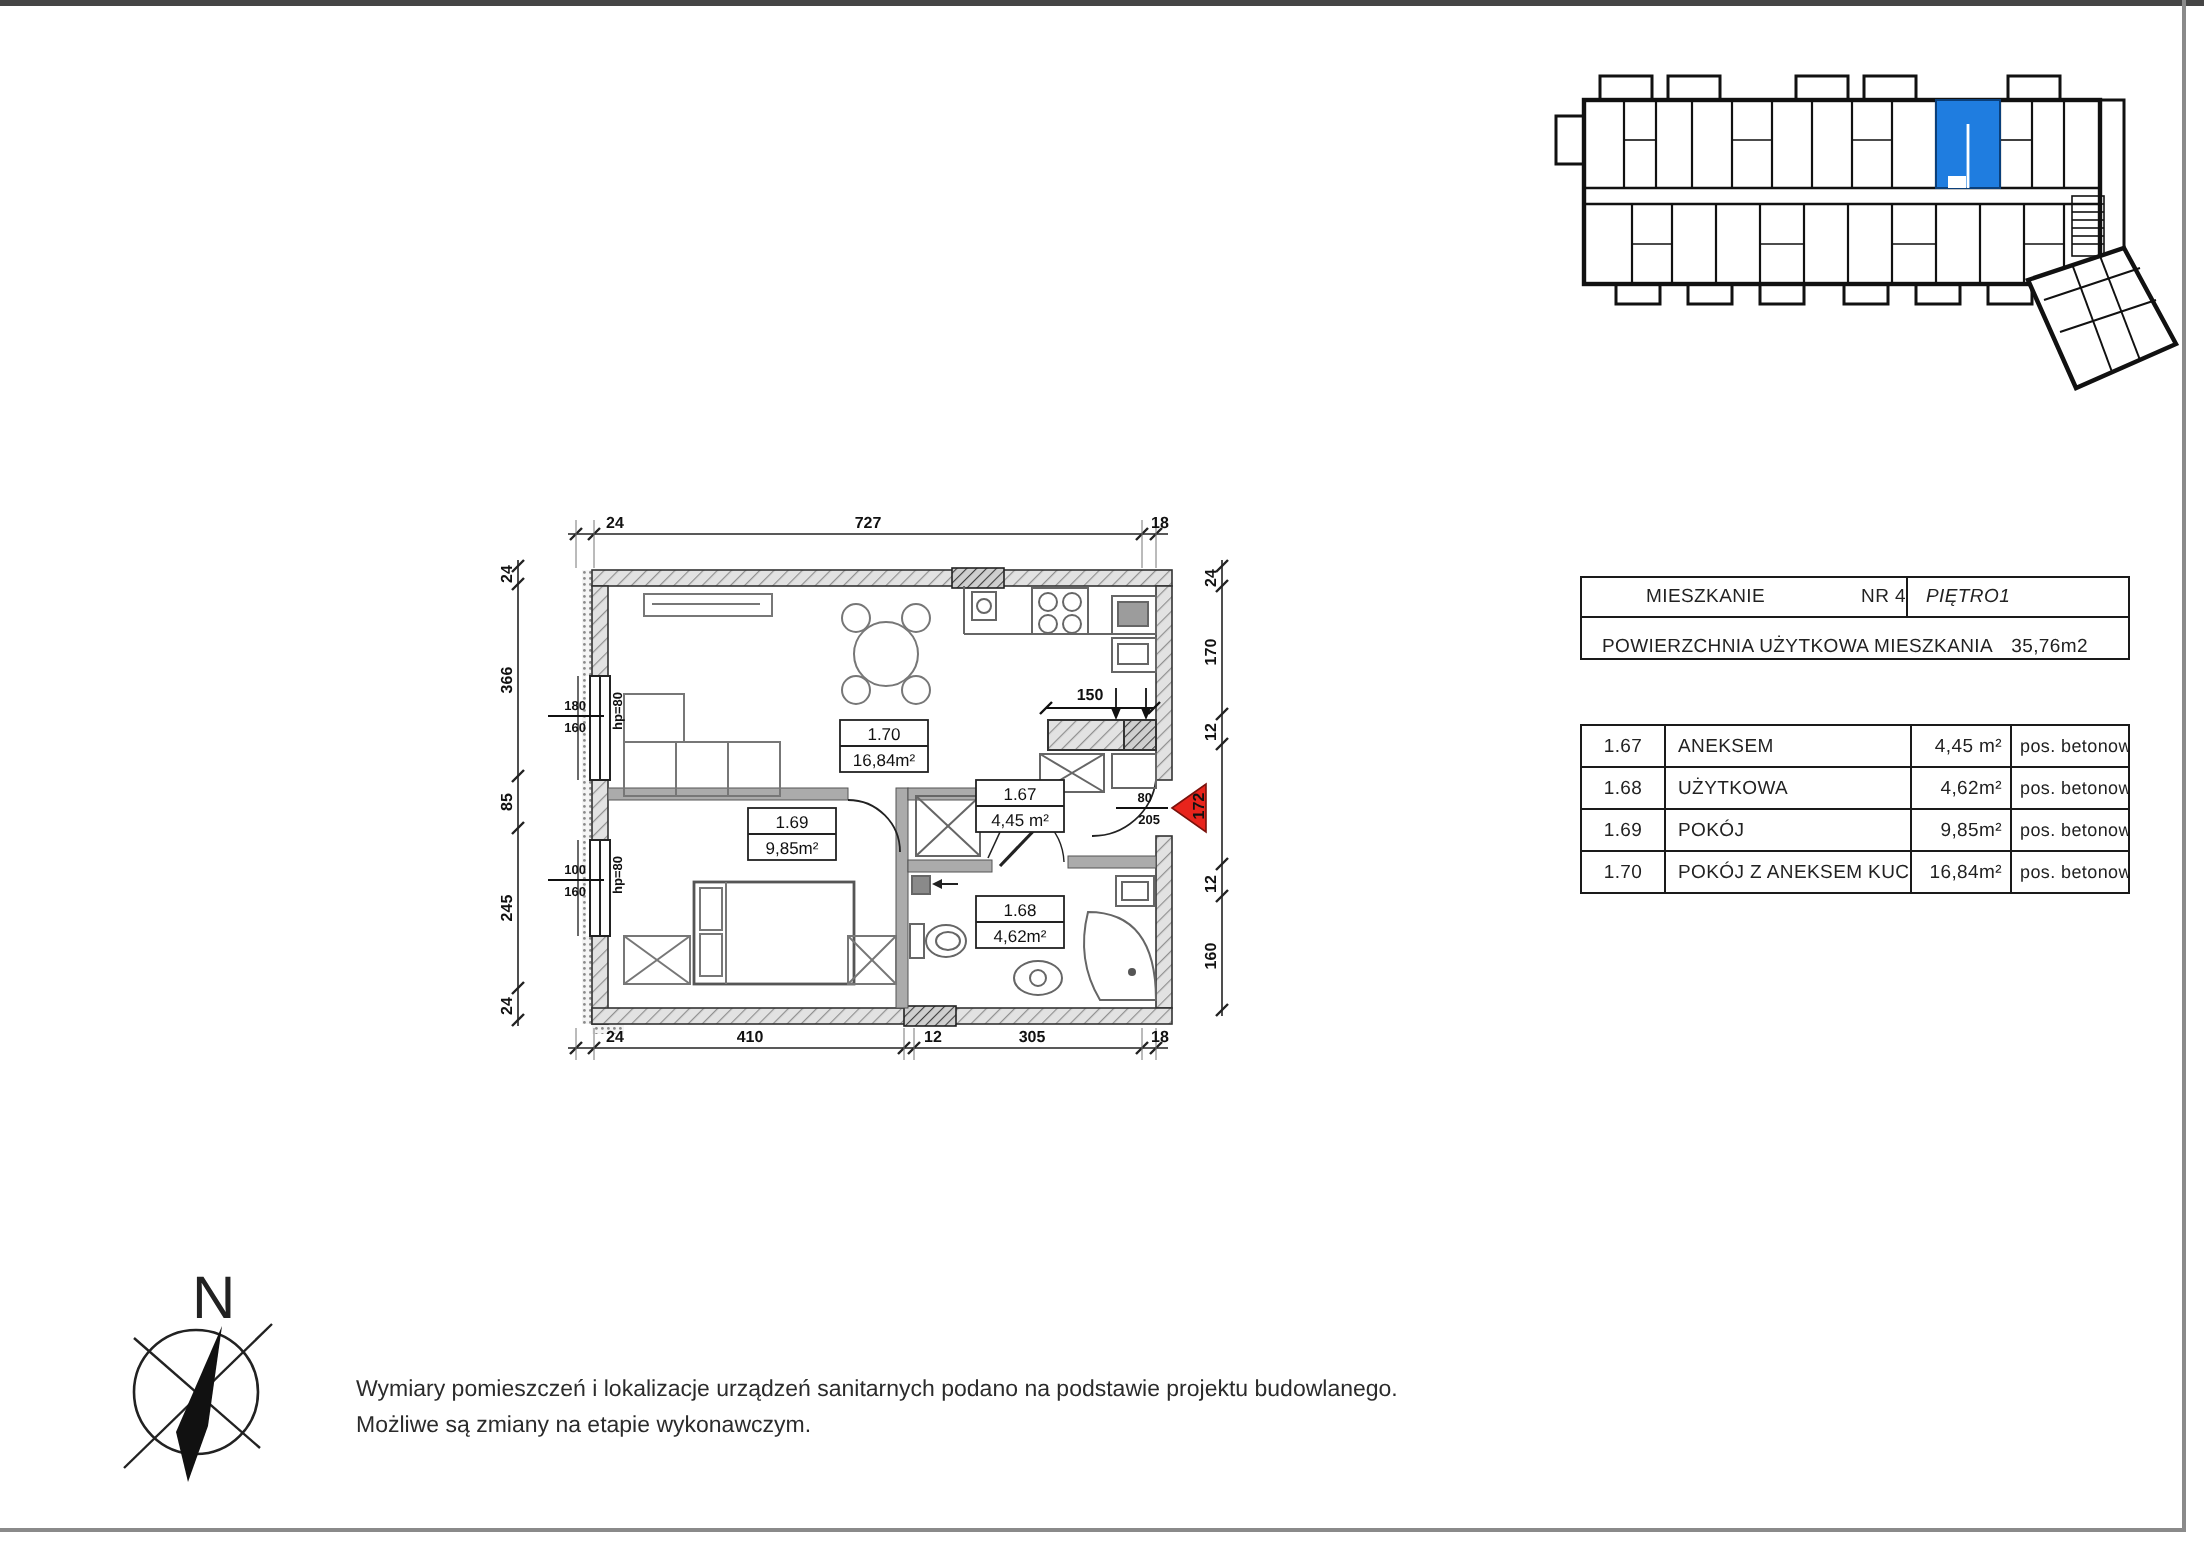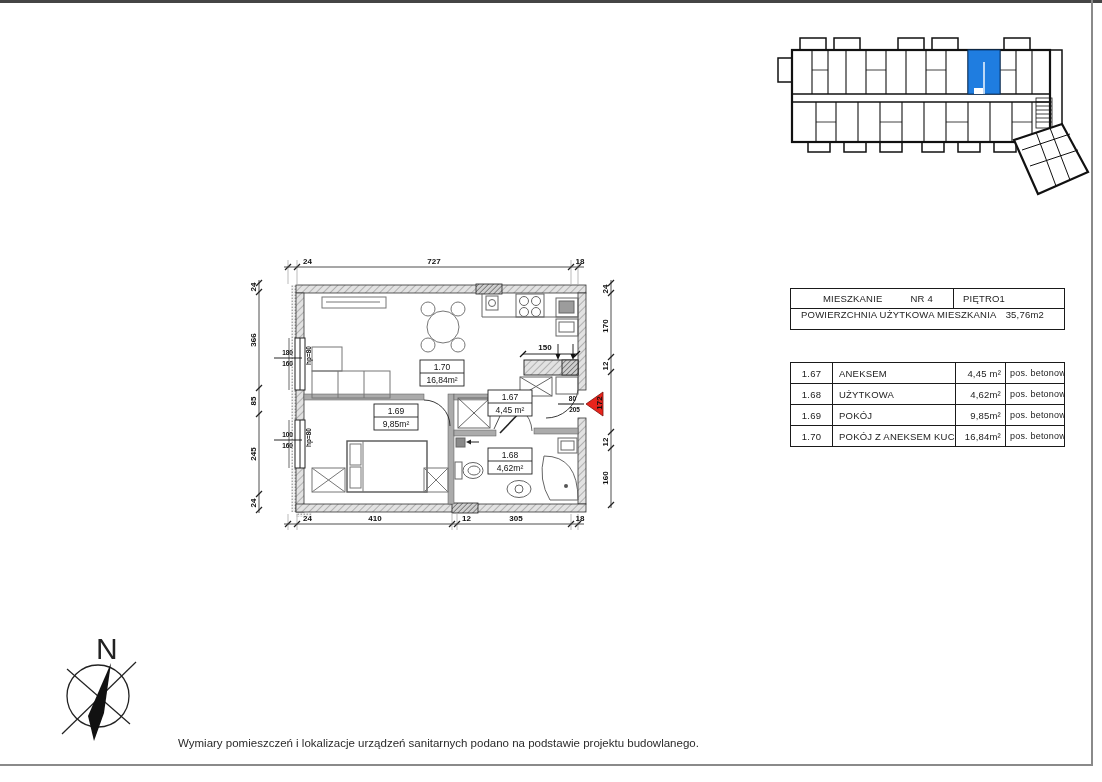--- a/index.html
+++ b/index.html
@@ -7,34 +7,34 @@
   #page{position:relative;width:1102px;height:782px;background:#fff;overflow:hidden;}
   .abs{position:absolute;}
   
   .top-line{left:0;top:0;width:1102px;height:3px;background:#454545;}
   .right-line{left:1091px;top:0;width:2px;height:766px;background:#8a8a8a;}
   .bottom-line{left:0;top:764px;width:1093px;height:2px;background:#8a8a8a;}
   
   .tbl{border:1px solid #1a1a1a;font-size:9.5px;color:#222;letter-spacing:.2px;background:#fff;}
   #info-table{left:790px;top:288px;width:273px;}
   #info-table .r1{display:flex;height:19px;border-bottom:1px solid #1a1a1a;}
-  #info-table .c1{width:162px;border-right:1px solid #1a1a1a;display:flex;align-items:center;}
+  #info-table .c1{width:162px;border-right:1px solid #1a1a1a;display:flex;align-items:center;gap:20px;}
   #info-table .c1 .l1{margin-left:32px;} #info-table .c1 .l2{margin-left:28px;}
-  #info-table .c2{flex:1;display:flex;align-items:center;padding:0 20px 0 9px;}
-  #info-table .r2{display:flex;height:20px;align-items:flex-start;justify-content:space-between;padding:0 20px 0 10px;}
+  #info-table .c2{flex:1;display:flex;align-items:center;padding:0 20px 0 9px;font-style:italic;}
+  #info-table .r2{display:flex;height:20px;align-items:flex-end;justify-content:space-between;padding:0 20px 0 10px;}
   #rooms-table{left:790px;top:362px;width:273px;}
   #rooms-table .row{display:grid;grid-template-columns:42px 123px 50px 58px;height:20px;}
   #rooms-table .row:not(:last-child){border-bottom:1px solid #1a1a1a;}
   #rooms-table .cell{display:flex;align-items:center;overflow:hidden;white-space:nowrap;}
   #rooms-table .cid{justify-content:center;border-right:1px solid #1a1a1a;}
   #rooms-table .cname{padding-left:6px;border-right:1px solid #1a1a1a;}
   #rooms-table .carea{justify-content:flex-end;padding-right:4px;border-right:1px solid #1a1a1a;}
   #rooms-table .cfloor{padding-left:4px;font-size:9px;}
   
-  #note{left:178px;top:686px;width:560px;font-size:11.5px;line-height:18px;color:#2b2b2b;margin-top:48px;}
+  #note{left:178px;top:686px;width:560px;font-size:11.5px;line-height:18px;color:#2b2b2b;}
   svg text{font-family:"Liberation Sans", sans-serif;}
   .dim{font-size:8px;font-weight:bold;fill:#111;}
   .tiny{font-size:6.5px;font-weight:bold;fill:#111;}
   .rlbl{font-size:8.5px;fill:#111;}
 </style>
 </head>
 <body>
 <div id="page">
 
   <div class="abs top-line"></div>
@@ -474,15 +474,16 @@
   <svg class="abs" style="left:50px;top:615px;" width="120" height="140" viewBox="50 615 120 140">
     <text x="96" y="659" font-size="30" fill="#222">N</text>
     <circle cx="98" cy="696" r="31" fill="none" stroke="#222" stroke-width="1.3"></circle>
     <line x1="62" y1="734" x2="136" y2="662" stroke="#222" stroke-width="1.2"></line>
     <line x1="67" y1="669" x2="130" y2="724" stroke="#222" stroke-width="1.2"></line>
     <polygon points="111,663 104,713 94,741 88,716" fill="#111"></polygon>
   </svg>
 
   <div class="abs" id="note">
     <div>Wymiary pomieszczeń i lokalizacje urządzeń sanitarnych podano na podstawie projektu budowlanego.</div>
+    <div>Możliwe są zmiany na etapie wykonawczym.</div>
   </div>
 
 </div>
 
 </body></html>

